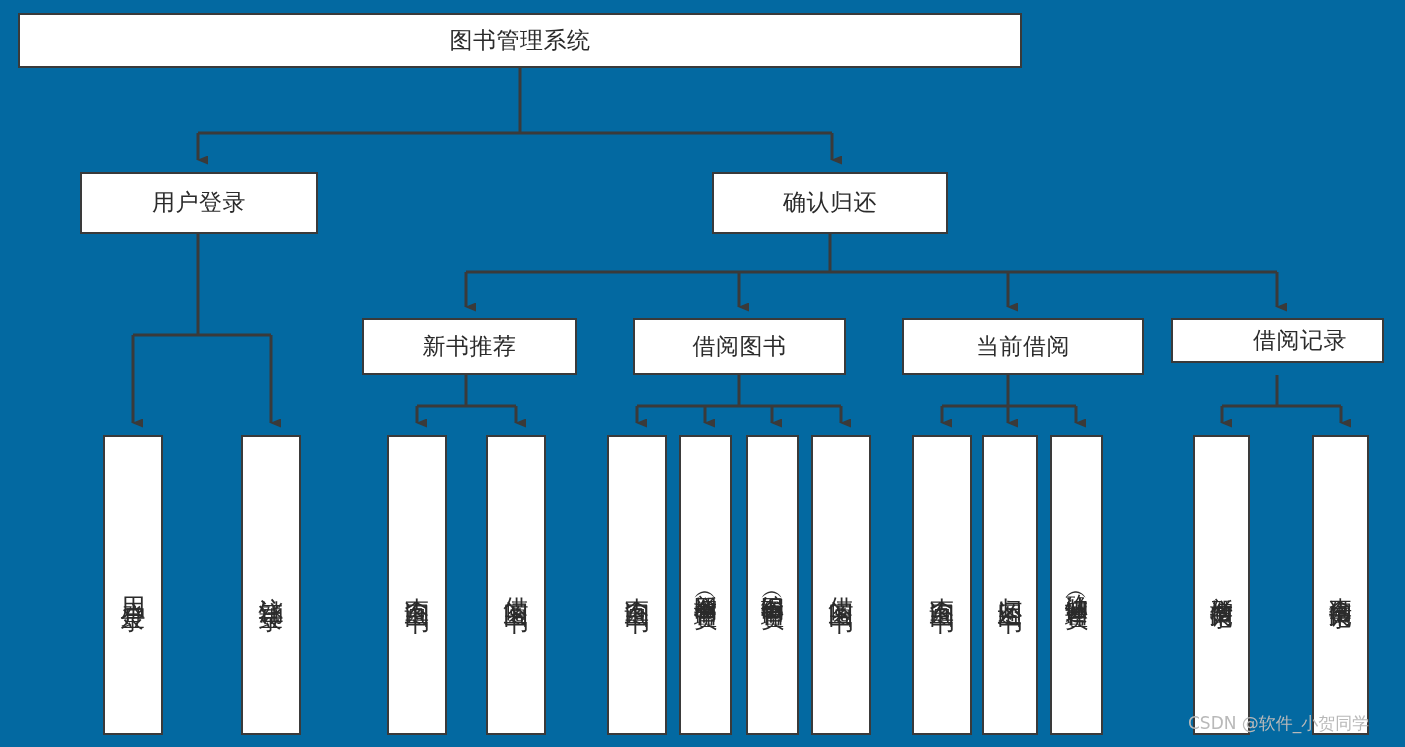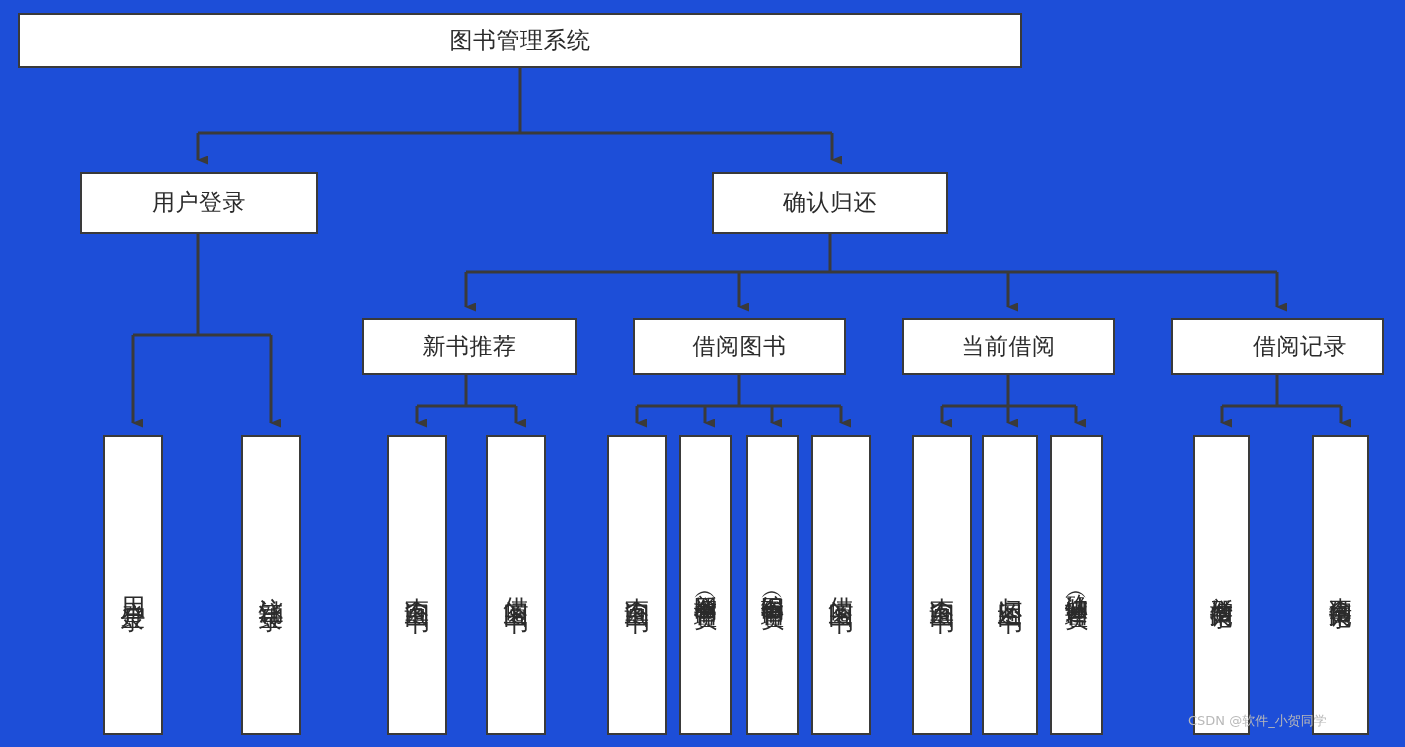--- a/index.html
+++ b/index.html
@@ -10,21 +10,21 @@
   body {
     width: 1405px;
     height: 747px;
     font-family: "DejaVu Sans", "Liberation Sans", sans-serif;
     overflow: hidden;
   }
   #diagram-root {
     position: relative;
     width: 1405px;
     height: 747px;
-    background: #1d4ed8;
+    background: #0369a1;
   }
   #edge-layer {
     position: absolute;
     left: 0;
     top: 0;
     width: 1405px;
     height: 747px;
     pointer-events: none;
   }
   .node {
@@ -60,21 +60,21 @@
     white-space: nowrap;
   }
   .node.vertical.tight .node-label {
     font-size: 23px;
     letter-spacing: 2px;
   }
   #watermark {
     position: absolute;
     left: 1188px;
     top: 712px;
-    font-size: 13px;
+    font-size: 17px;
     color: #b9b9b9;
     z-index: 5;
     white-space: nowrap;
     font-family: "DejaVu Sans", "Liberation Sans", sans-serif;
   }
 </style>
 </head>
 <body>
 
 <div id="diagram-root">
@@ -139,24 +139,24 @@
   <div class="node horizontal" style="left:712px; top:172px; width:236px; height:62px;">
     <span class="node-label">确认归还</span>
   </div>
 
   <div class="node horizontal" style="left:362px; top:318px; width:215px; height:57px;">
     <span class="node-label">新书推荐</span>
   </div>
   <div class="node horizontal" style="left:633px; top:318px; width:213px; height:57px;">
     <span class="node-label">借阅图书</span>
   </div>
-  <div class="node horizontal" style="left:902px; top:318px; width:213px; height:57px;">
+  <div class="node horizontal" style="left:902px; top:318px; width:242px; height:57px;">
     <span class="node-label">当前借阅</span>
   </div>
-  <div class="node horizontal" style="left:1171px; top:318px; width:213px; height:57px;padding-left:45px;">
+  <div class="node horizontal" style="left:1171px; top:318px; width:213px; height:45px;padding-left:45px;">
     <span class="node-label">借阅记录</span>
   </div>
 
   <div class="node vertical" style="left:103px; top:435px; width:60px; height:300px;">
     <span class="node-label">用户登录</span>
   </div>
   <div class="node vertical" style="left:241px; top:435px; width:60px; height:300px;">
     <span class="node-label">注销登录</span>
   </div>
 

